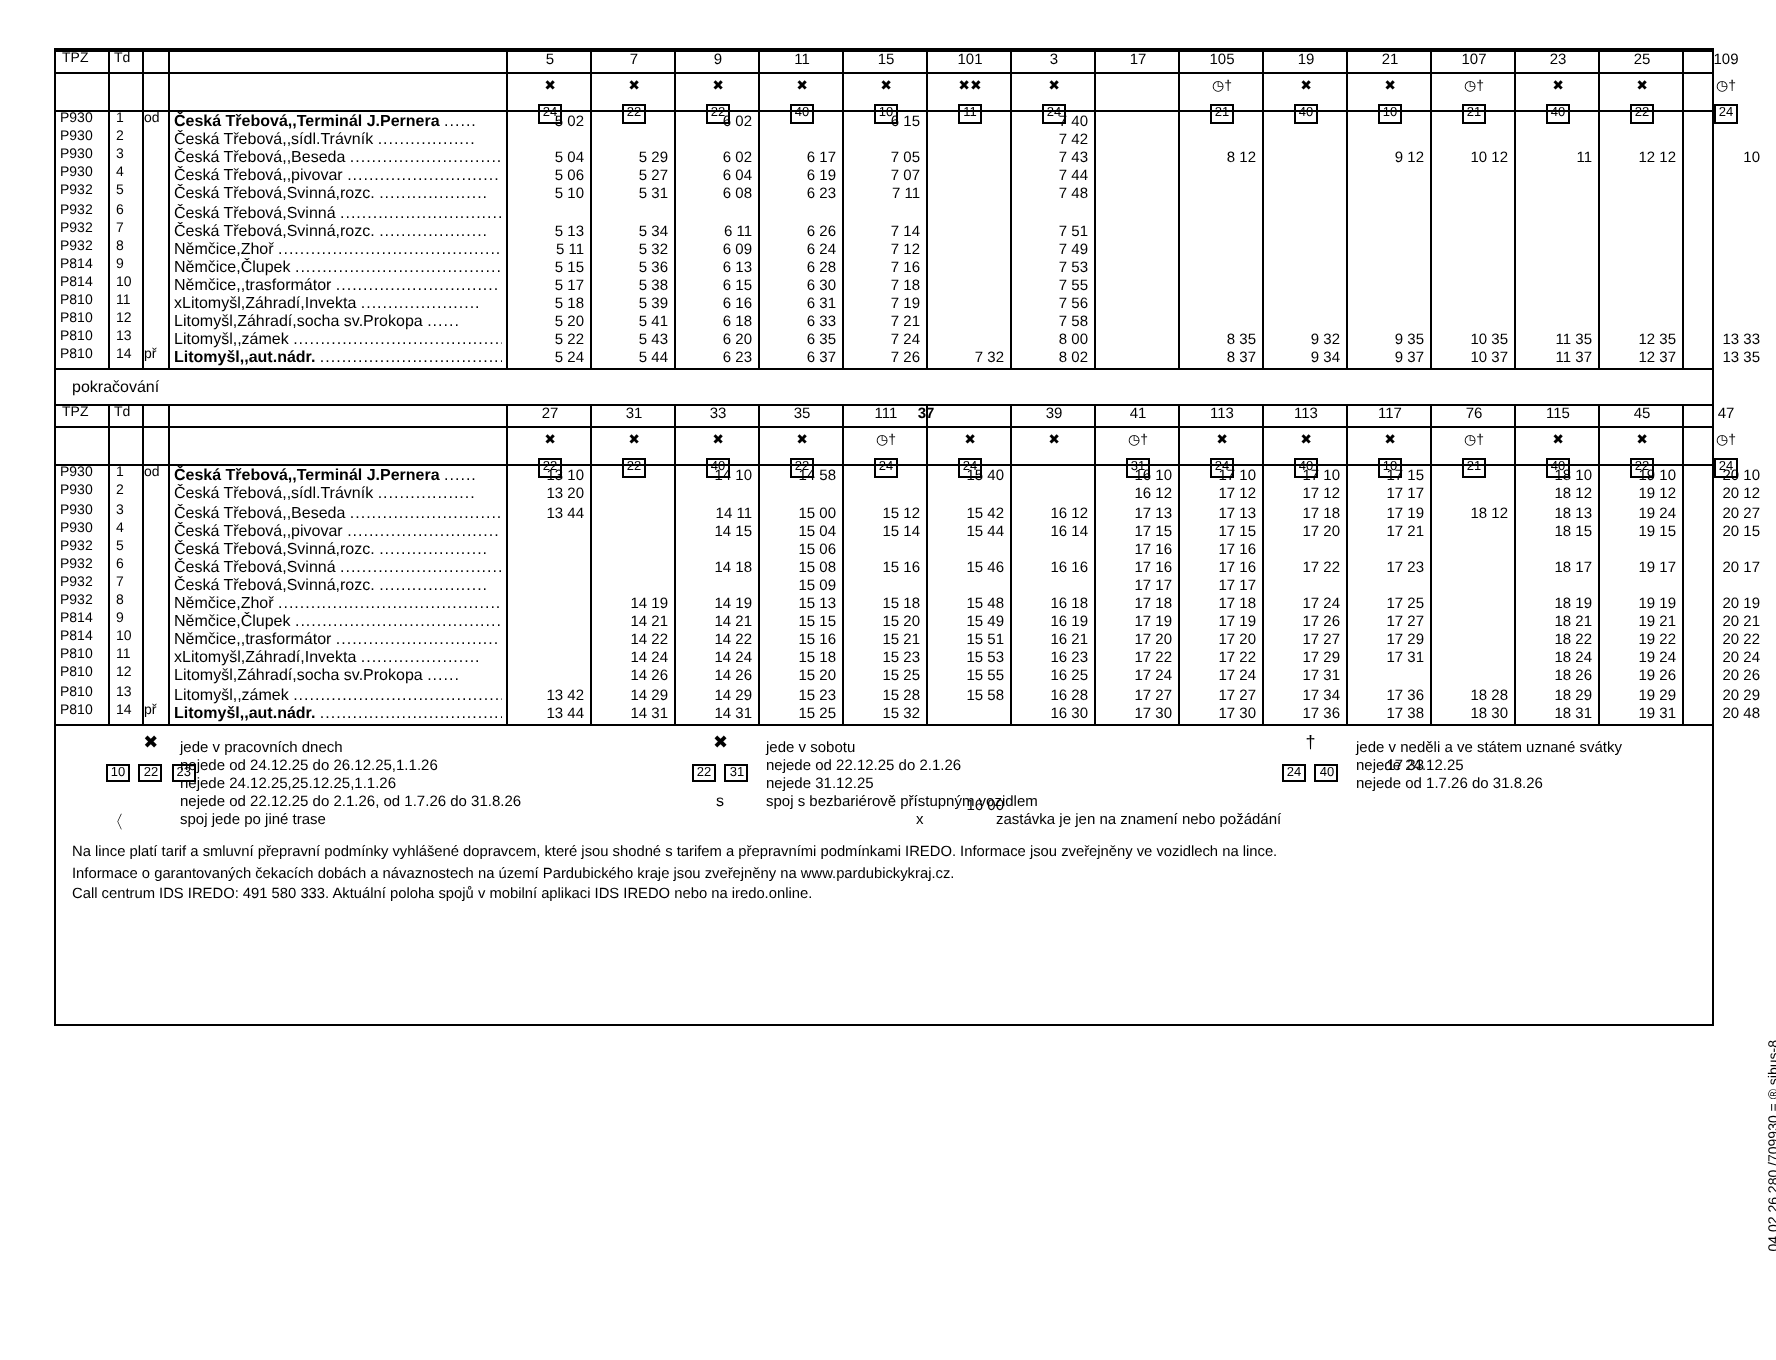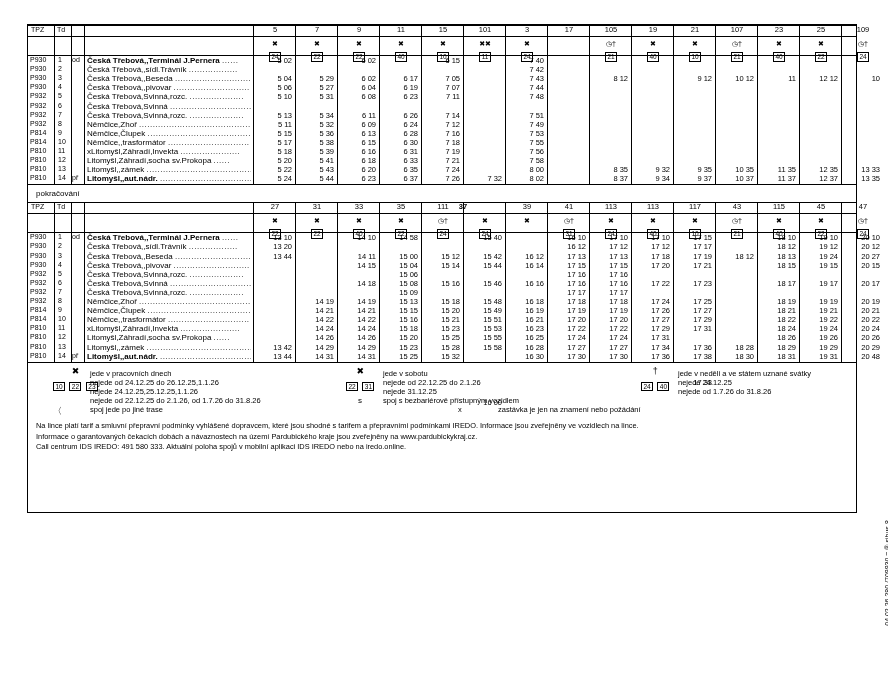--- a/index.html
+++ b/index.html
@@ -303,21 +303,21 @@
           <div style="position:absolute;left:562px;top:20px;width:42px;text-align:center;"><span class="symbox">24</span></div>
           <div class="vline" style="left:561px;top:0;height:159.39999999999998px;"></div>
           <div style="position:absolute;left:604px;top:0px;width:42px;text-align:center;font-size:7.5px;">113</div>
           <div style="position:absolute;left:604px;top:12px;width:42px;text-align:center;line-height:8px;"><span class="bus">✖</span></div>
           <div style="position:absolute;left:604px;top:20px;width:42px;text-align:center;"><span class="symbox">40</span></div>
           <div class="vline" style="left:603px;top:0;height:159.39999999999998px;"></div>
           <div style="position:absolute;left:646px;top:0px;width:42px;text-align:center;font-size:7.5px;">117</div>
           <div style="position:absolute;left:646px;top:12px;width:42px;text-align:center;line-height:8px;"><span class="bus">✖</span></div>
           <div style="position:absolute;left:646px;top:20px;width:42px;text-align:center;"><span class="symbox">10</span></div>
           <div class="vline" style="left:645px;top:0;height:159.39999999999998px;"></div>
-          <div style="position:absolute;left:688px;top:0px;width:42px;text-align:center;font-size:7.5px;">43</div>
+          <div style="position:absolute;left:688px;top:0px;width:42px;text-align:center;font-size:7.5px;">76</div>
           <div style="position:absolute;left:688px;top:12px;width:42px;text-align:center;line-height:8px;"><span class="bus">◷</span><span class="bus">†</span></div>
           <div style="position:absolute;left:688px;top:20px;width:42px;text-align:center;"><span class="symbox">21</span></div>
           <div class="vline" style="left:687px;top:0;height:159.39999999999998px;"></div>
           <div style="position:absolute;left:730px;top:0px;width:42px;text-align:center;font-size:7.5px;">115</div>
           <div style="position:absolute;left:730px;top:12px;width:42px;text-align:center;line-height:8px;"><span class="bus">✖</span></div>
           <div style="position:absolute;left:730px;top:20px;width:42px;text-align:center;"><span class="symbox">40</span></div>
           <div class="vline" style="left:729px;top:0;height:159.39999999999998px;"></div>
           <div style="position:absolute;left:772px;top:0px;width:42px;text-align:center;font-size:7.5px;">45</div>
           <div style="position:absolute;left:772px;top:12px;width:42px;text-align:center;line-height:8px;"><span class="bus">✖</span></div>
           <div style="position:absolute;left:772px;top:20px;width:42px;text-align:center;"><span class="symbox">22</span></div>

